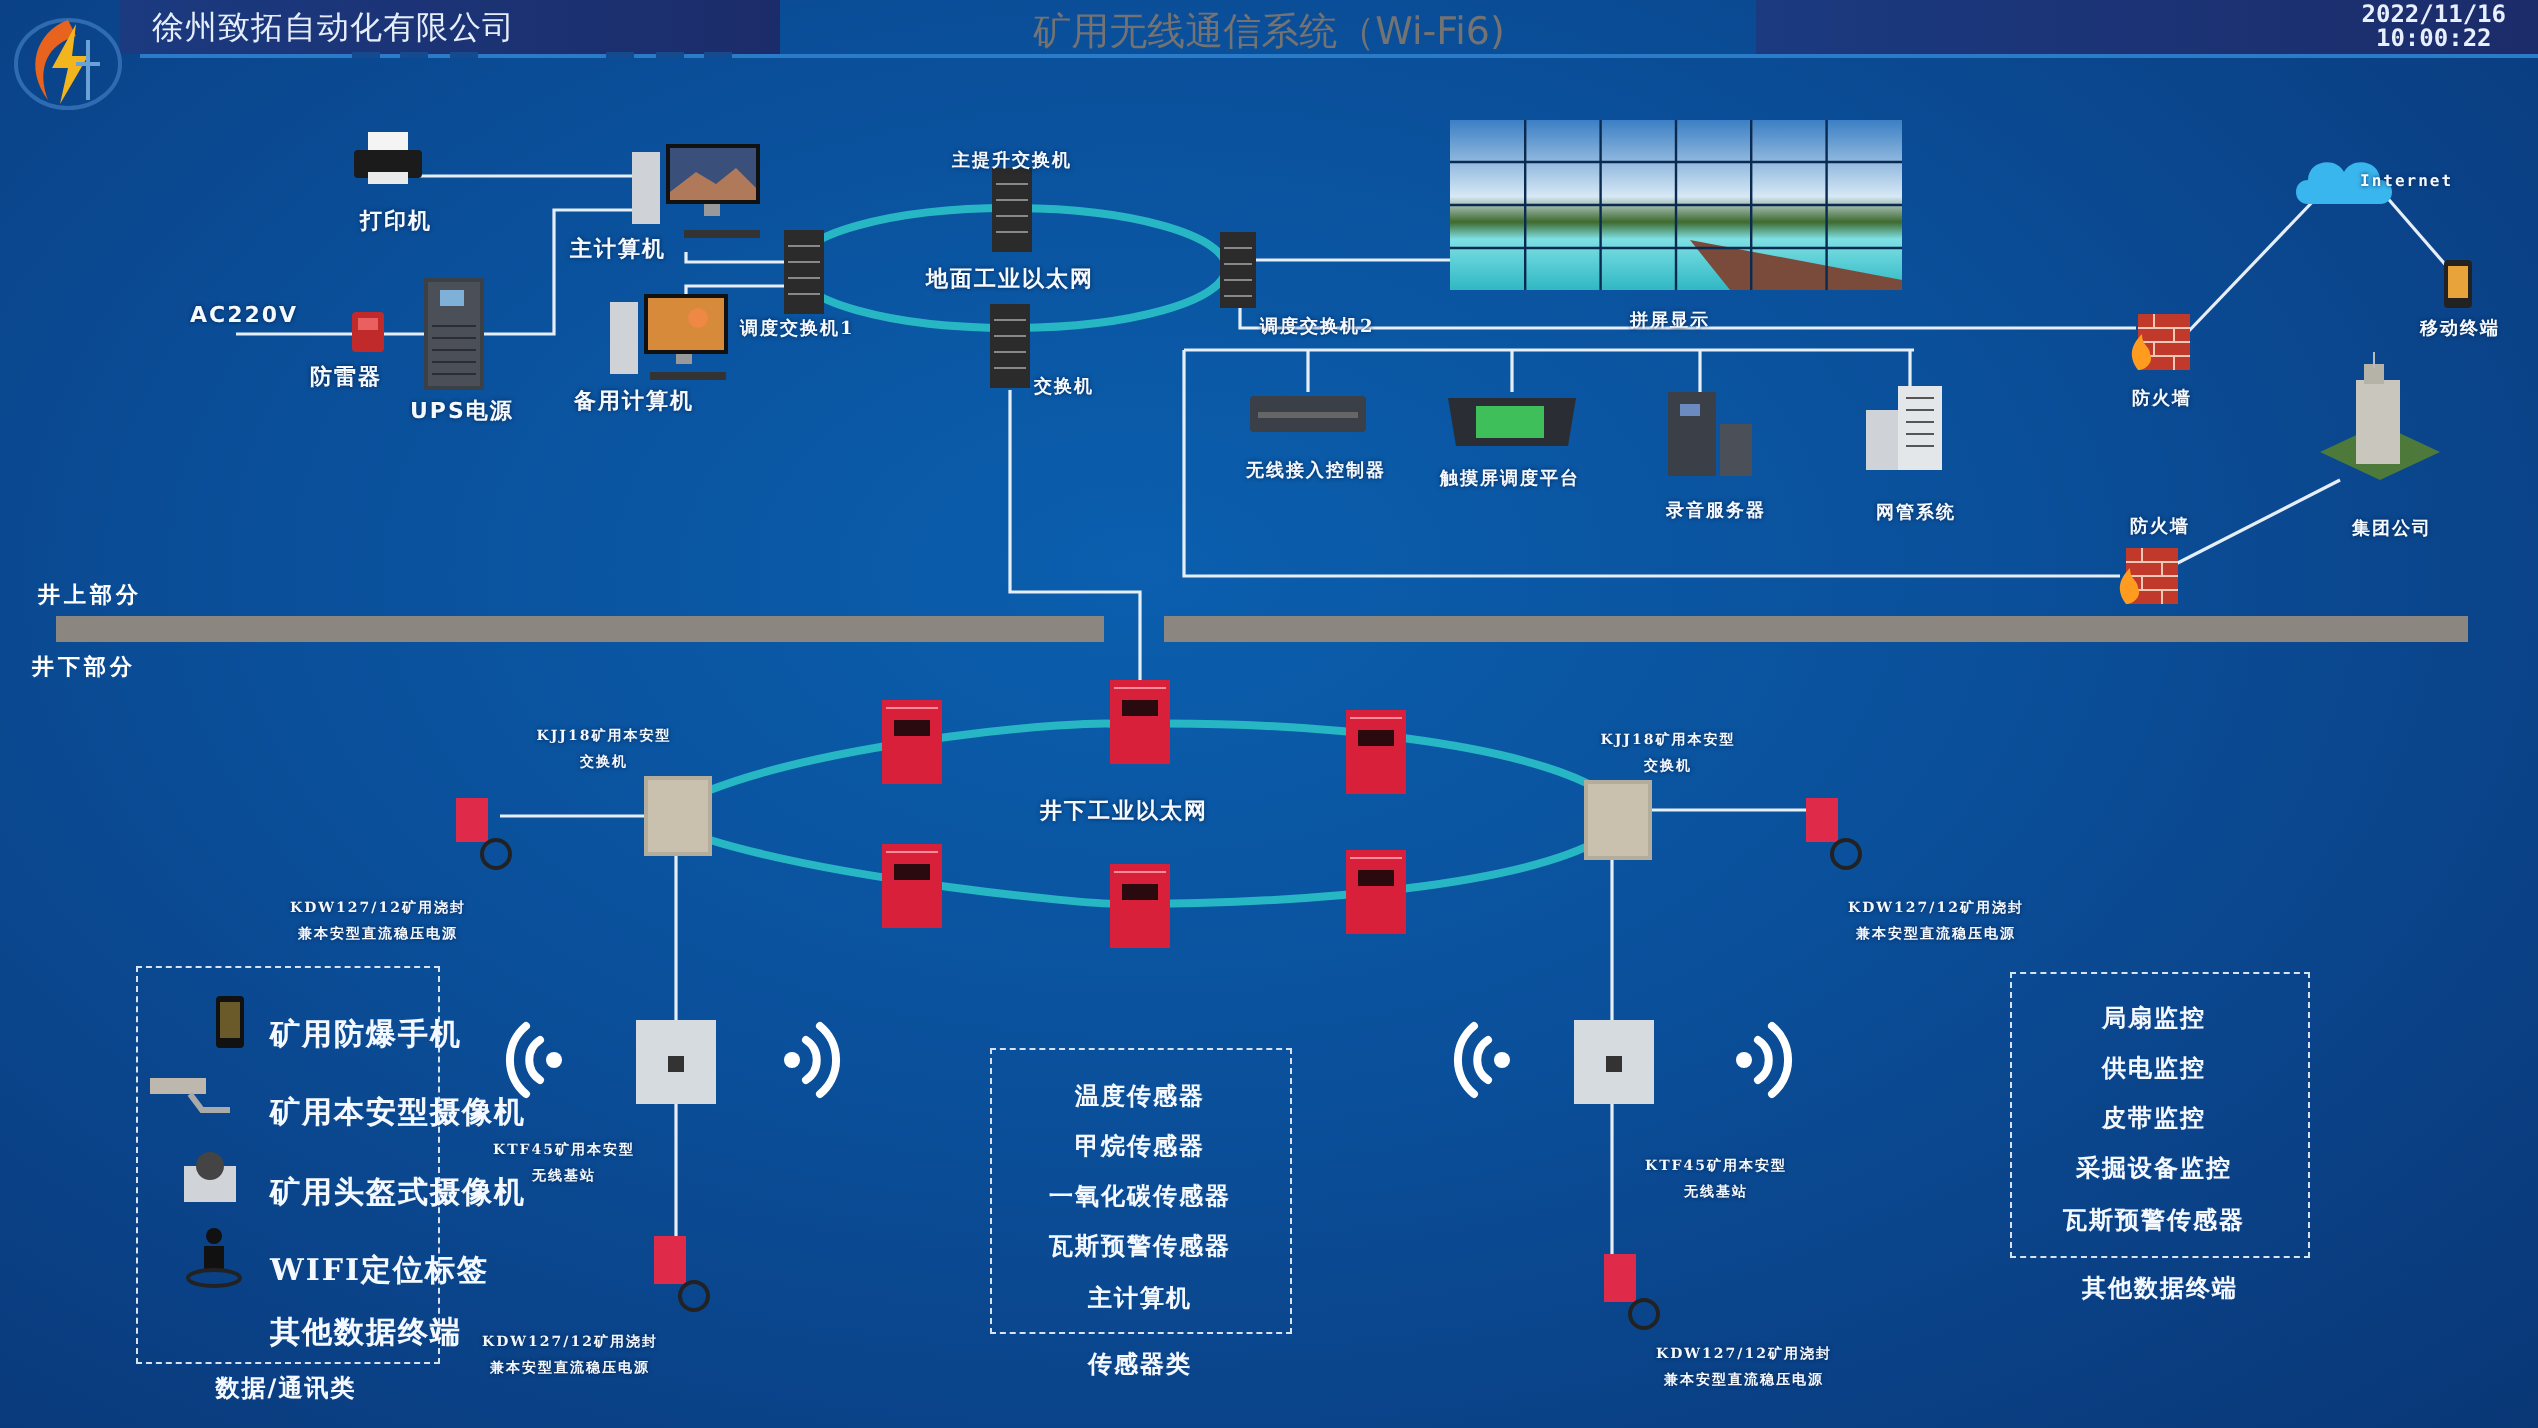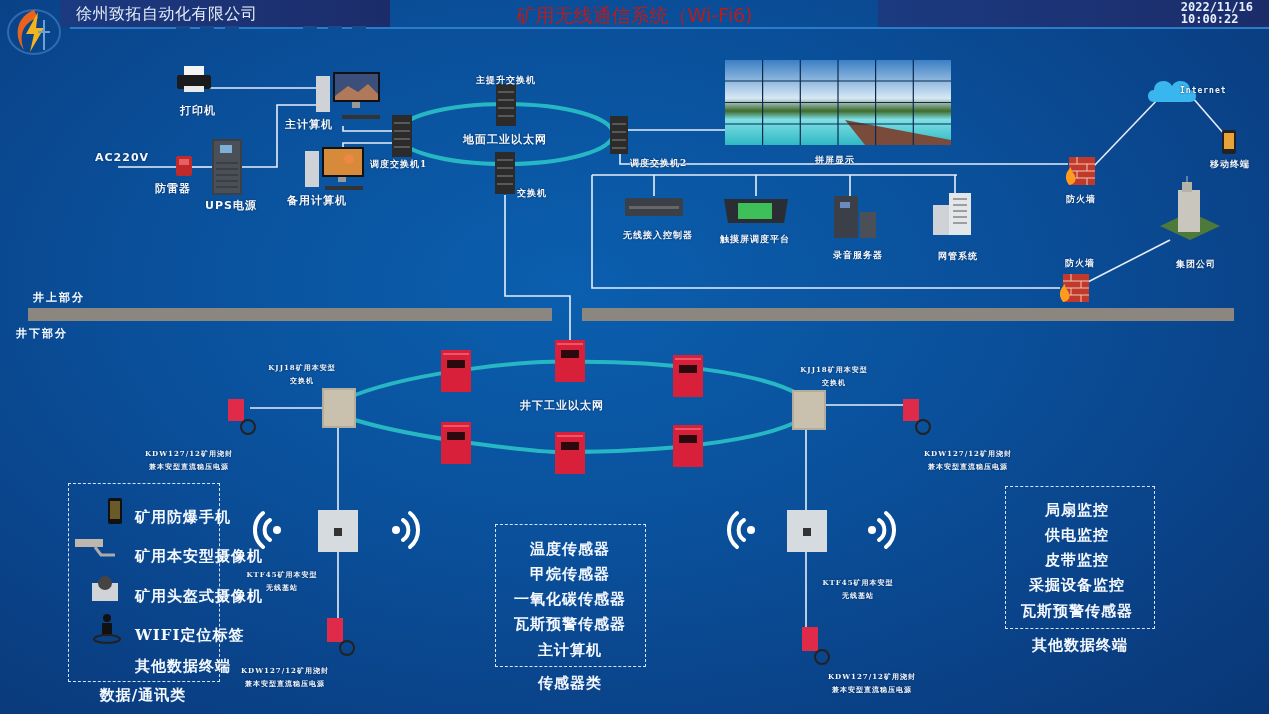--- a/index.html
+++ b/index.html
@@ -6,30 +6,30 @@
   body{width:1269px;height:714px;overflow:hidden;position:relative;
     background:radial-gradient(ellipse at 45% 40%, #0a5fae 0%, #0a4f9a 45%, #0a3f83 80%, #093776 100%);
     font-family:"DejaVu Serif","Liberation Serif",serif;color:#fff;}
   .abs{position:absolute;}
   
   #header{left:0;top:0;width:1269px;height:30px;}
   .hdr-band{position:absolute;top:0;height:27px;background:linear-gradient(90deg,#1b3a80,#1c2c6a);}
   .hdr-line{position:absolute;top:27px;left:70px;width:1199px;height:2px;background:#2a7bc8;}
   .hdr-dash{position:absolute;top:26px;height:3px;width:14px;background:#164a8e;}
   #company{left:76px;top:4px;font-family:"DejaVu Sans",sans-serif;font-size:16px;color:#e6eefb;letter-spacing:0.5px;}
-  #title{left:0;width:1269px;top:3px;text-align:center;font-family:"DejaVu Sans",sans-serif;font-size:19px;color:#b91c1c;}
-  #datetime{right:16px;top:1px;font-family:"DejaVu Sans Mono",monospace;font-weight:bold;font-size:12px;line-height:12px;color:#e8f0ff;}
+  #title{left:0;width:1269px;top:3px;text-align:center;font-family:"DejaVu Sans",sans-serif;font-size:19px;color:#737373;}
+  #datetime{right:16px;top:1px;text-align:center;font-family:"DejaVu Sans Mono",monospace;font-weight:bold;font-size:12px;line-height:12px;color:#e8f0ff;}
   .lbl{position:absolute;font-size:9px;font-weight:bold;color:#f4f8ff;white-space:nowrap;letter-spacing:1px;text-shadow:0 0 2px #03244f;}
   .lbl-l{font-size:11px;}
   .lbl-c{text-align:center;transform:translateX(-50%);line-height:13px;}
   .sec-lbl{position:absolute;font-size:11px;font-weight:bold;color:#fff;letter-spacing:2px;}
   .divider{position:absolute;top:308px;height:13px;background:#8c8680;}
   .dash-box{position:absolute;border:1px dashed #d8e4f5;}
   .box-item{position:absolute;font-size:15px;font-weight:bold;color:#f4f8ff;white-space:nowrap;letter-spacing:1px;}
-  .box-cap{position:absolute;font-size:15px;font-weight:bold;color:#f4f8ff;transform:translateX(-50%);white-space:nowrap;letter-spacing:1px;}
+  .box-cap{position:absolute;font-size:12px;font-weight:bold;color:#f4f8ff;transform:translateX(-50%);white-space:nowrap;letter-spacing:1px;}
   svg{position:absolute;left:0;top:0;}
 </style>
 </head>
 <body>
 
 <div id="header" class="abs">
   <div class="hdr-band" style="left:60px;width:330px;"></div>
   <div class="hdr-band" style="left:878px;width:391px;"></div>
   <div class="hdr-line"></div>
   <div class="hdr-dash" style="left:176px"></div>
@@ -211,21 +211,21 @@
 </svg>
 <div class="lbl" style="left:1210px;top:158px">移动终端</div>
 <svg width="60" height="70" style="left:1160px;top:176px">
   <path d="M0 50 L30 36 L60 50 L30 64 Z" fill="#4d7a3a"></path>
   <rect x="18" y="14" width="22" height="42" fill="#c9c6bd"></rect>
   <rect x="22" y="6" width="10" height="10" fill="#b5b2a8"></rect>
   <path d="M27 0 V8" stroke="#bbb"></path>
 </svg>
 <div class="lbl" style="left:1176px;top:258px">集团公司</div>
 
-<div class="sec-lbl" style="left:33px;top:290px">井上部分</div>
+<div class="sec-lbl" style="left:19px;top:290px">井上部分</div>
 <div class="divider" style="left:28px;width:524px"></div>
 <div class="divider" style="left:582px;width:652px"></div>
 <div class="sec-lbl" style="left:16px;top:326px">井下部分</div>
 
 <div class="lbl lbl-l" style="left:520px;top:398px">井下工业以太网</div>
 
 <svg width="30" height="42" style="left:441px;top:350px">
     <rect width="30" height="42" fill="#d8203a"></rect>
     <rect x="6" y="10" width="18" height="8" fill="#2a0a0e"></rect>
     <path d="M2 4 H28" stroke="#ff8a9a"></path>

